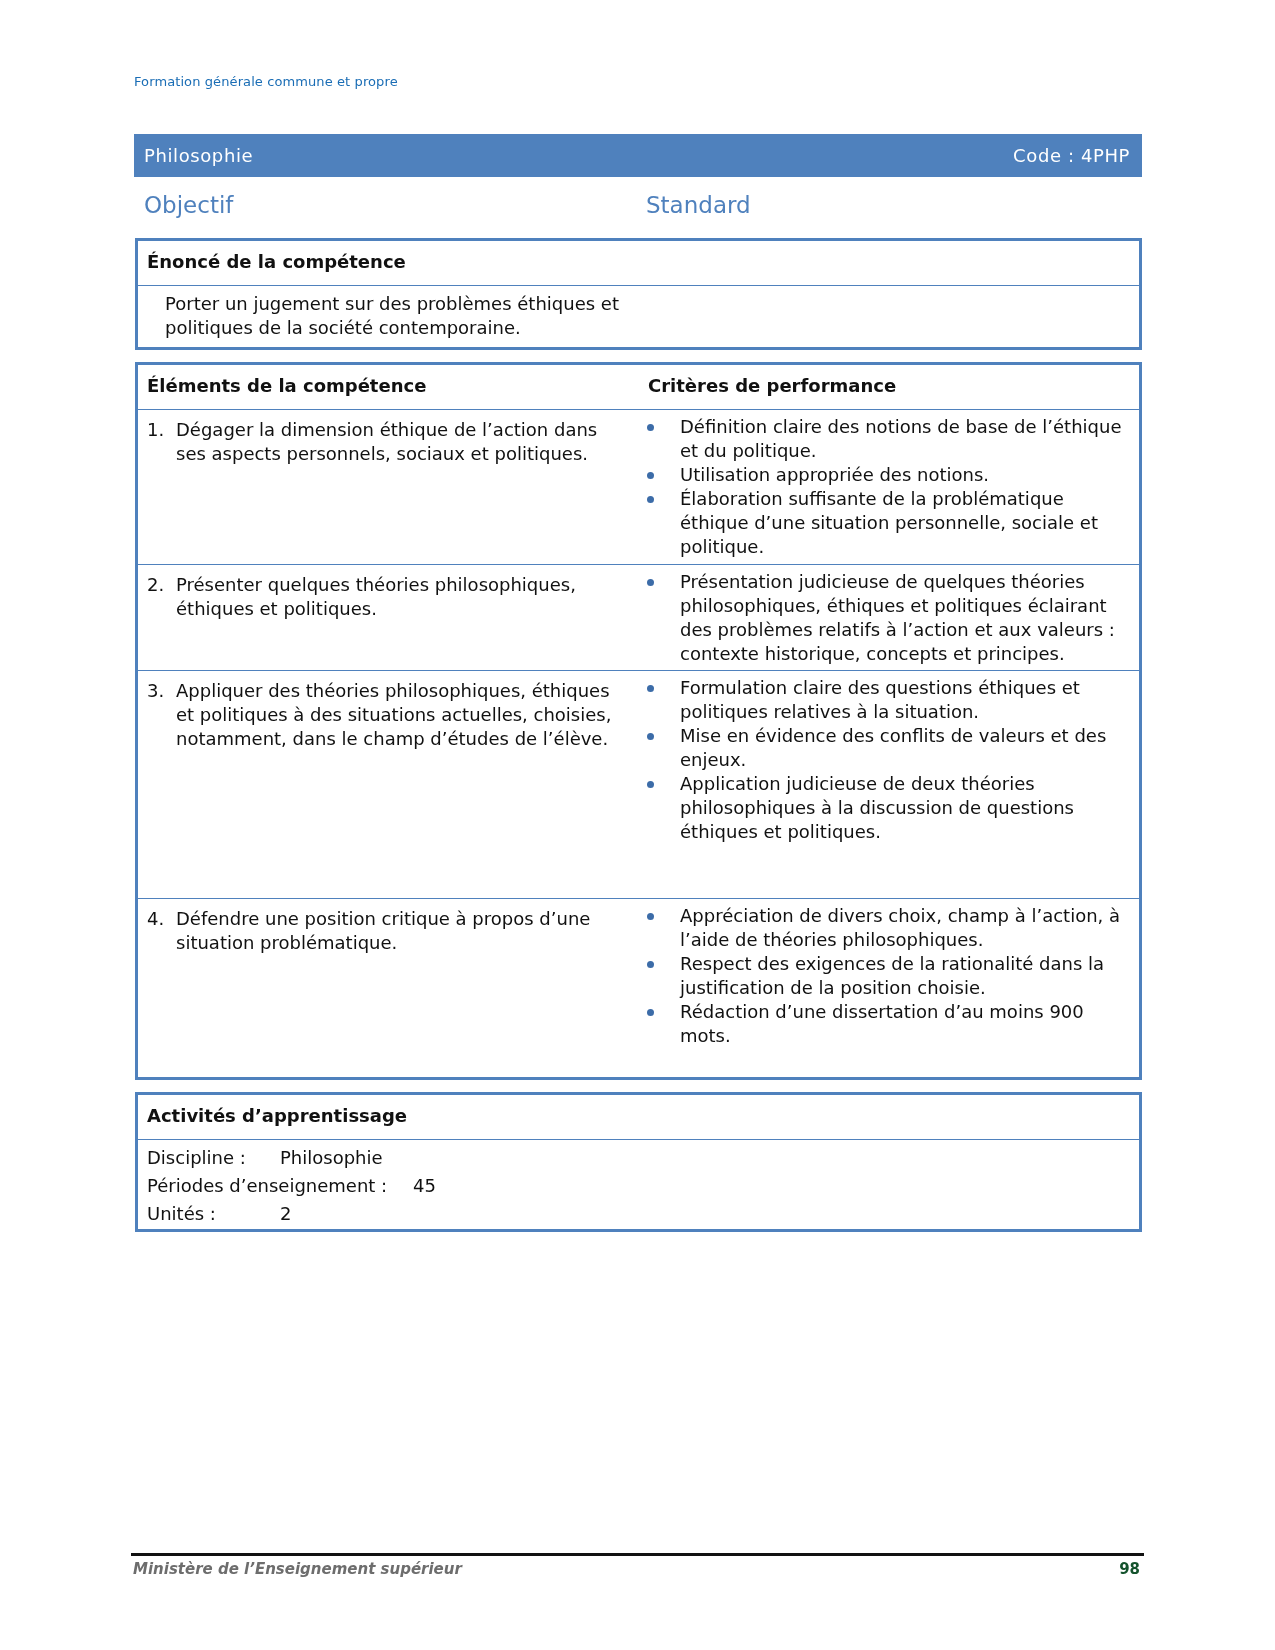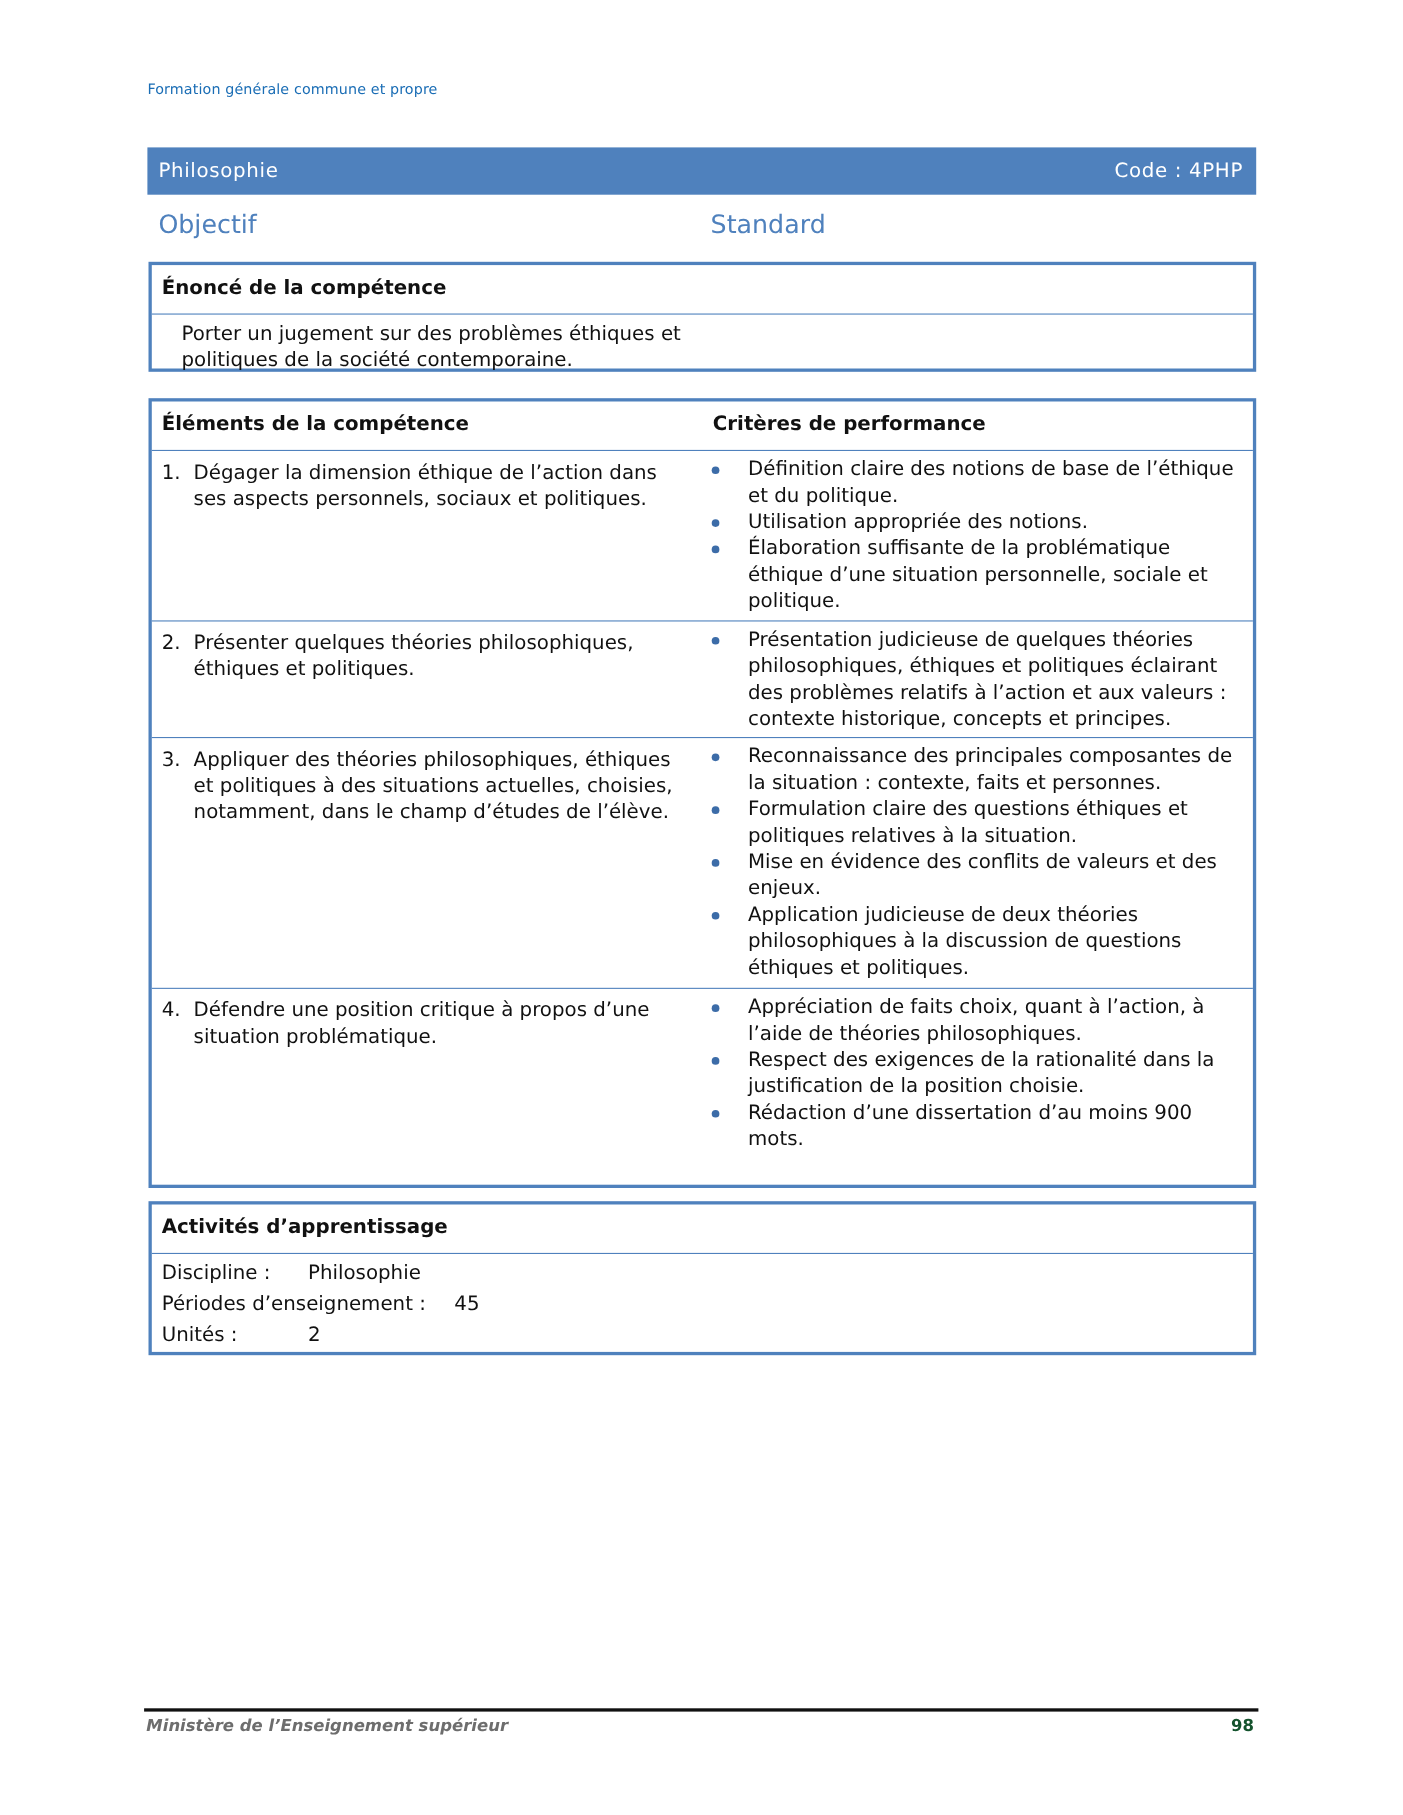--- a/index.html
+++ b/index.html
@@ -26,21 +26,21 @@
 
   .box {
     position: absolute; left: 135px; width: 1007px; box-sizing: border-box;
     border: 3px solid #4f81bd; background: #fff;
   }
   .box .hdr {
     font-weight: bold; font-size: 18px; color: #111;
     border-bottom: 1px solid #4f81bd; box-sizing: border-box;
     padding: 10px 0 0 9px; height: 45px;
   }
-  .enonce { top: 238px; height: 100px; }
+  .enonce { top: 238px; height: 112px; }
   .enonce .body { padding: 6px 27px; font-size: 18px; line-height: 24px; width: 480px; }
 
   .elements { top: 362px; height: 718px; }
   .elements .hdr { position: relative; }
   .elements .hdr .h2 { position: absolute; left: 510px; top: 10px; }
   .row { position: relative; border-bottom: 1px solid #4f81bd; box-sizing: border-box; }
   .row:last-child { border-bottom: none; }
   .row .left {
     position: absolute; left: 9px; top: 8px; width: 470px;
     font-size: 18px; line-height: 24px;
@@ -121,34 +121,33 @@
       <div class="crit"><span class="bullet"></span><span>Présentation judicieuse de quelques théories philosophiques, éthiques et politiques éclairant des problèmes relatifs à l’action et aux valeurs : contexte historique, concepts et principes.</span></div>
     </div>
   </div>
 
   <div class="row r3">
     <div class="left">
       <span class="num">3.</span>
       <span class="txt">Appliquer des théories philosophiques, éthiques et politiques à des situations actuelles, choisies, notamment, dans le champ d’études de l’élève.</span>
     </div>
     <div class="right">
-      <div class="crit"><span class="bullet"></span><span>Reconnaissance des principales composantes de la situation : contexte, faits et personnes.</span></div>
       <div class="crit"><span class="bullet"></span><span>Formulation claire des questions éthiques et politiques relatives à la situation.</span></div>
       <div class="crit"><span class="bullet"></span><span>Mise en évidence des conflits de valeurs et des enjeux.</span></div>
       <div class="crit"><span class="bullet"></span><span>Application judicieuse de deux théories philosophiques à la discussion de questions éthiques et politiques.</span></div>
     </div>
   </div>
 
   <div class="row r4">
     <div class="left">
       <span class="num">4.</span>
       <span class="txt">Défendre une position critique à propos d’une situation problématique.</span>
     </div>
     <div class="right">
-      <div class="crit"><span class="bullet"></span><span>Appréciation de faits choix, quant à l’action, à l’aide de théories philosophiques.</span></div>
+      <div class="crit"><span class="bullet"></span><span>Appréciation de divers choix, champ à l’action, à l’aide de théories philosophiques.</span></div>
       <div class="crit"><span class="bullet"></span><span>Respect des exigences de la rationalité dans la justification de la position choisie.</span></div>
       <div class="crit"><span class="bullet"></span><span>Rédaction d’une dissertation d’au moins 900 mots.</span></div>
     </div>
   </div>
 </div>
 
 <div class="box activites">
   <div class="hdr">Activités d’apprentissage</div>
   <div class="body">
     <div class="kv">

